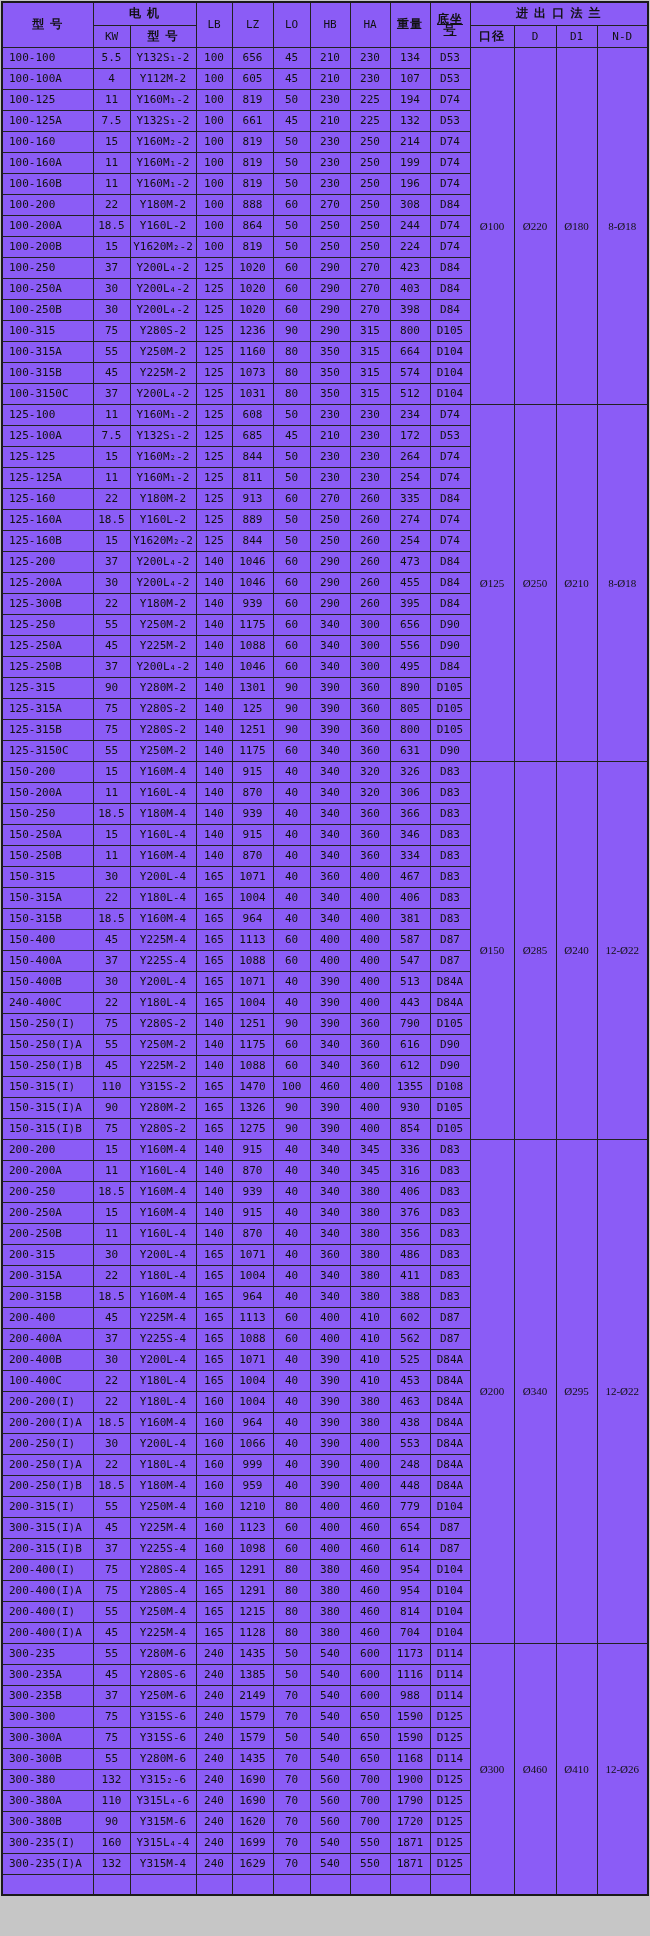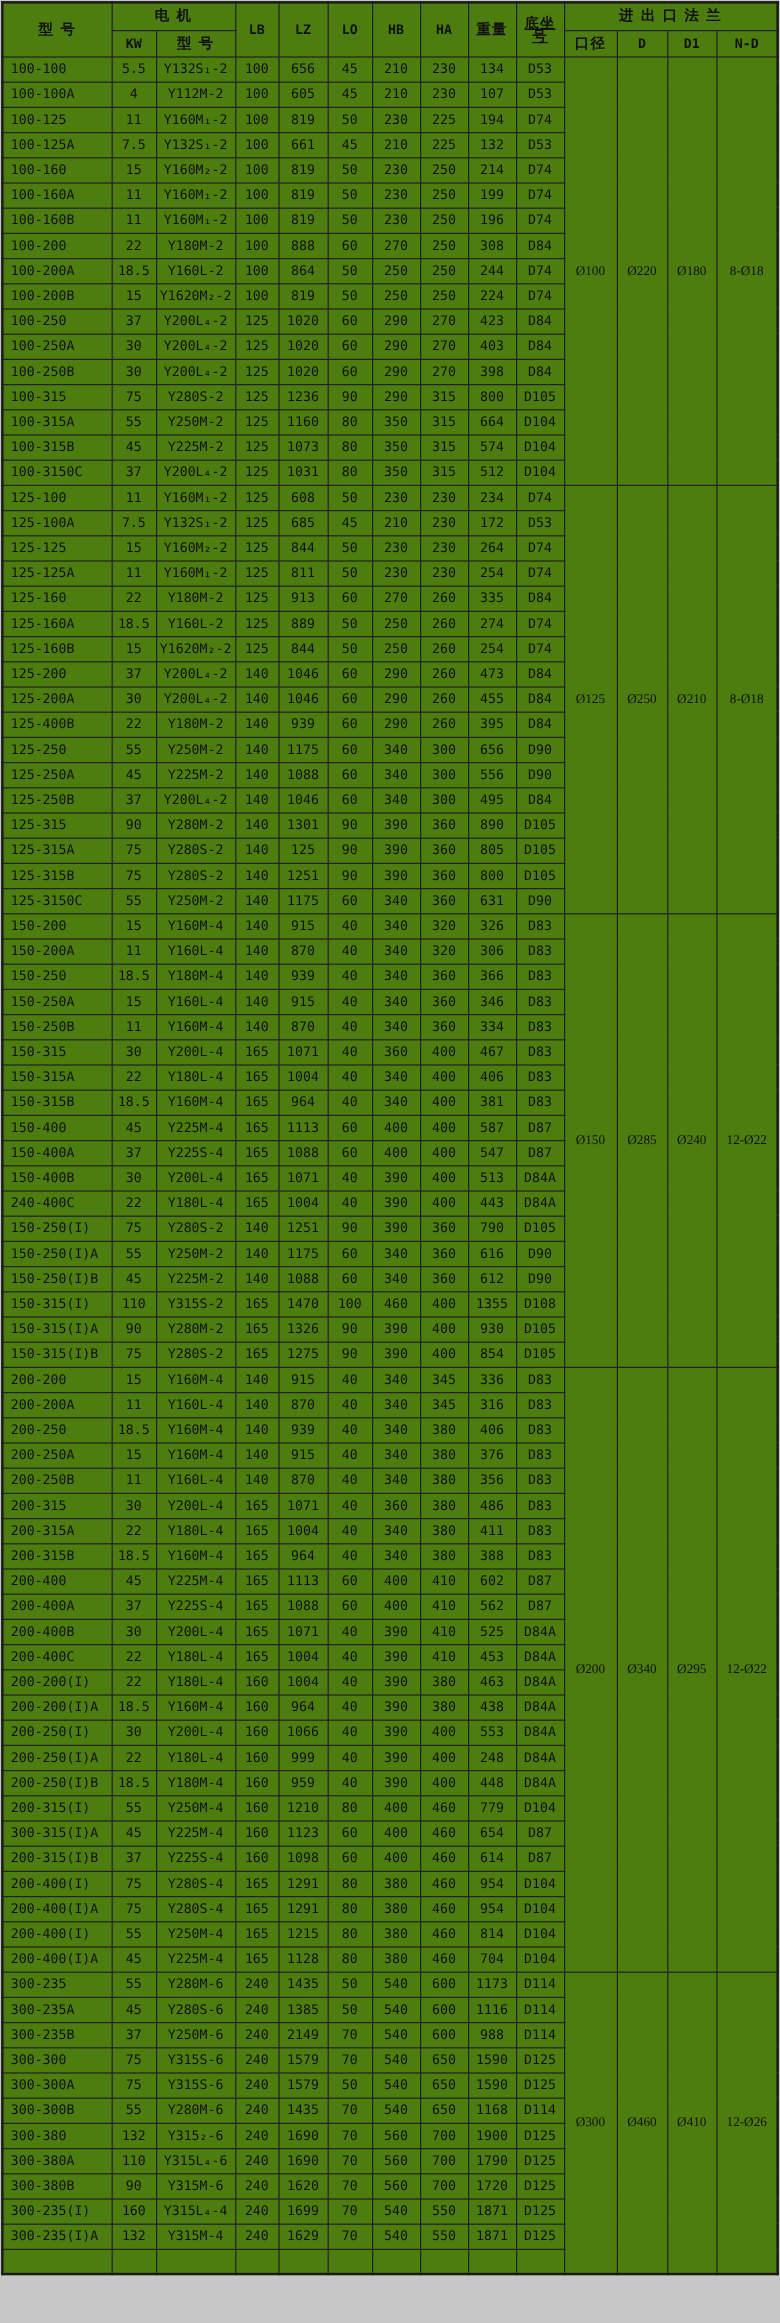--- a/index.html
+++ b/index.html
@@ -4,21 +4,21 @@
 <style>
   html, body {
     margin: 0; padding: 0;
     width: 650px; height: 1936px;
     background: #c6c6c6;
     font-family: "DejaVu Sans Mono", monospace;
   }
   table {
     border-collapse: collapse;
     table-layout: fixed;
-    background: #4d7c0f;
+    background: #8b5cf6;
     margin: 1px 0 0 1px;
     border: 2px solid #1a1a1a;
   }
   th, td {
     border: 1px solid #222;
     padding: 0;
     text-align: center;
     vertical-align: middle;
     color: #111;
     font-size: 11px;
@@ -27,21 +27,21 @@
     overflow: hidden;
   }
   thead tr.h1 { height: 23px; }
   thead tr.h2 { height: 22px; }
   th.cjk {
     font-family: "DejaVu Sans", sans-serif;
     font-weight: bold;
     font-size: 12px;
     letter-spacing: 1px;
   }
-  th.lat { font-weight: bold; font-size: 11px; }
+  th.lat { font-weight: normal; font-size: 11px; }
   tbody tr { height: 21px; }
   td.model { text-align: left; padding-left: 6px; }
   td.flange { font-size: 11px; font-family: Liberation Serif, serif; }
   .base2 { line-height: 11px; text-decoration: underline; }
 </style>
 </head>
 <body>
 
 <table>
   <colgroup>
@@ -400,21 +400,21 @@
         <td>Y200L₄-2</td>
         <td>140</td>
         <td>1046</td>
         <td>60</td>
         <td>290</td>
         <td>260</td>
         <td>455</td>
         <td>D84</td>
       </tr>
       <tr>
-        <td class="model">125-400B</td>
+        <td class="model">125-300B</td>
         <td>22</td>
         <td>Y180M-2</td>
         <td>140</td>
         <td>939</td>
         <td>60</td>
         <td>290</td>
         <td>260</td>
         <td>395</td>
         <td>D84</td>
       </tr>
@@ -852,21 +852,21 @@
         <td>Y200L-4</td>
         <td>165</td>
         <td>1071</td>
         <td>40</td>
         <td>390</td>
         <td>410</td>
         <td>525</td>
         <td>D84A</td>
       </tr>
       <tr>
-        <td class="model">200-400C</td>
+        <td class="model">100-400C</td>
         <td>22</td>
         <td>Y180L-4</td>
         <td>165</td>
         <td>1004</td>
         <td>40</td>
         <td>390</td>
         <td>410</td>
         <td>453</td>
         <td>D84A</td>
       </tr>

